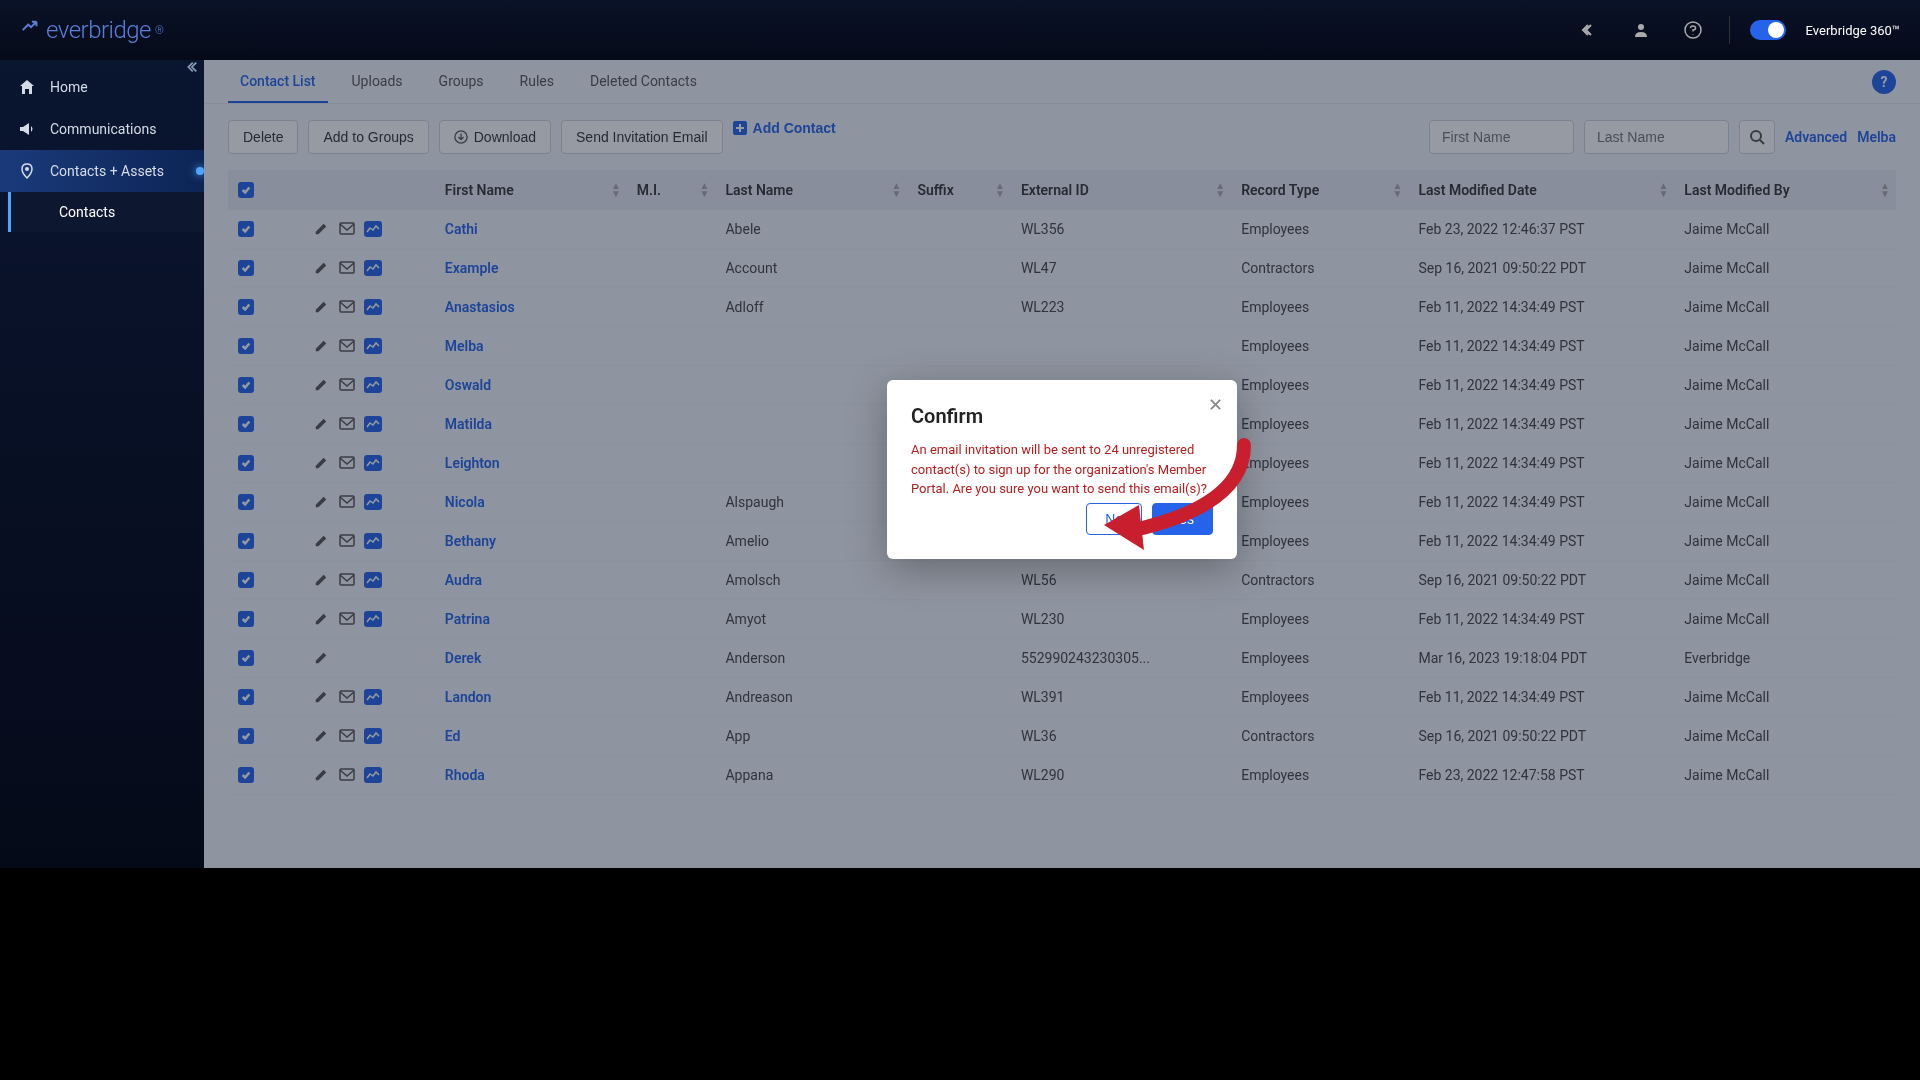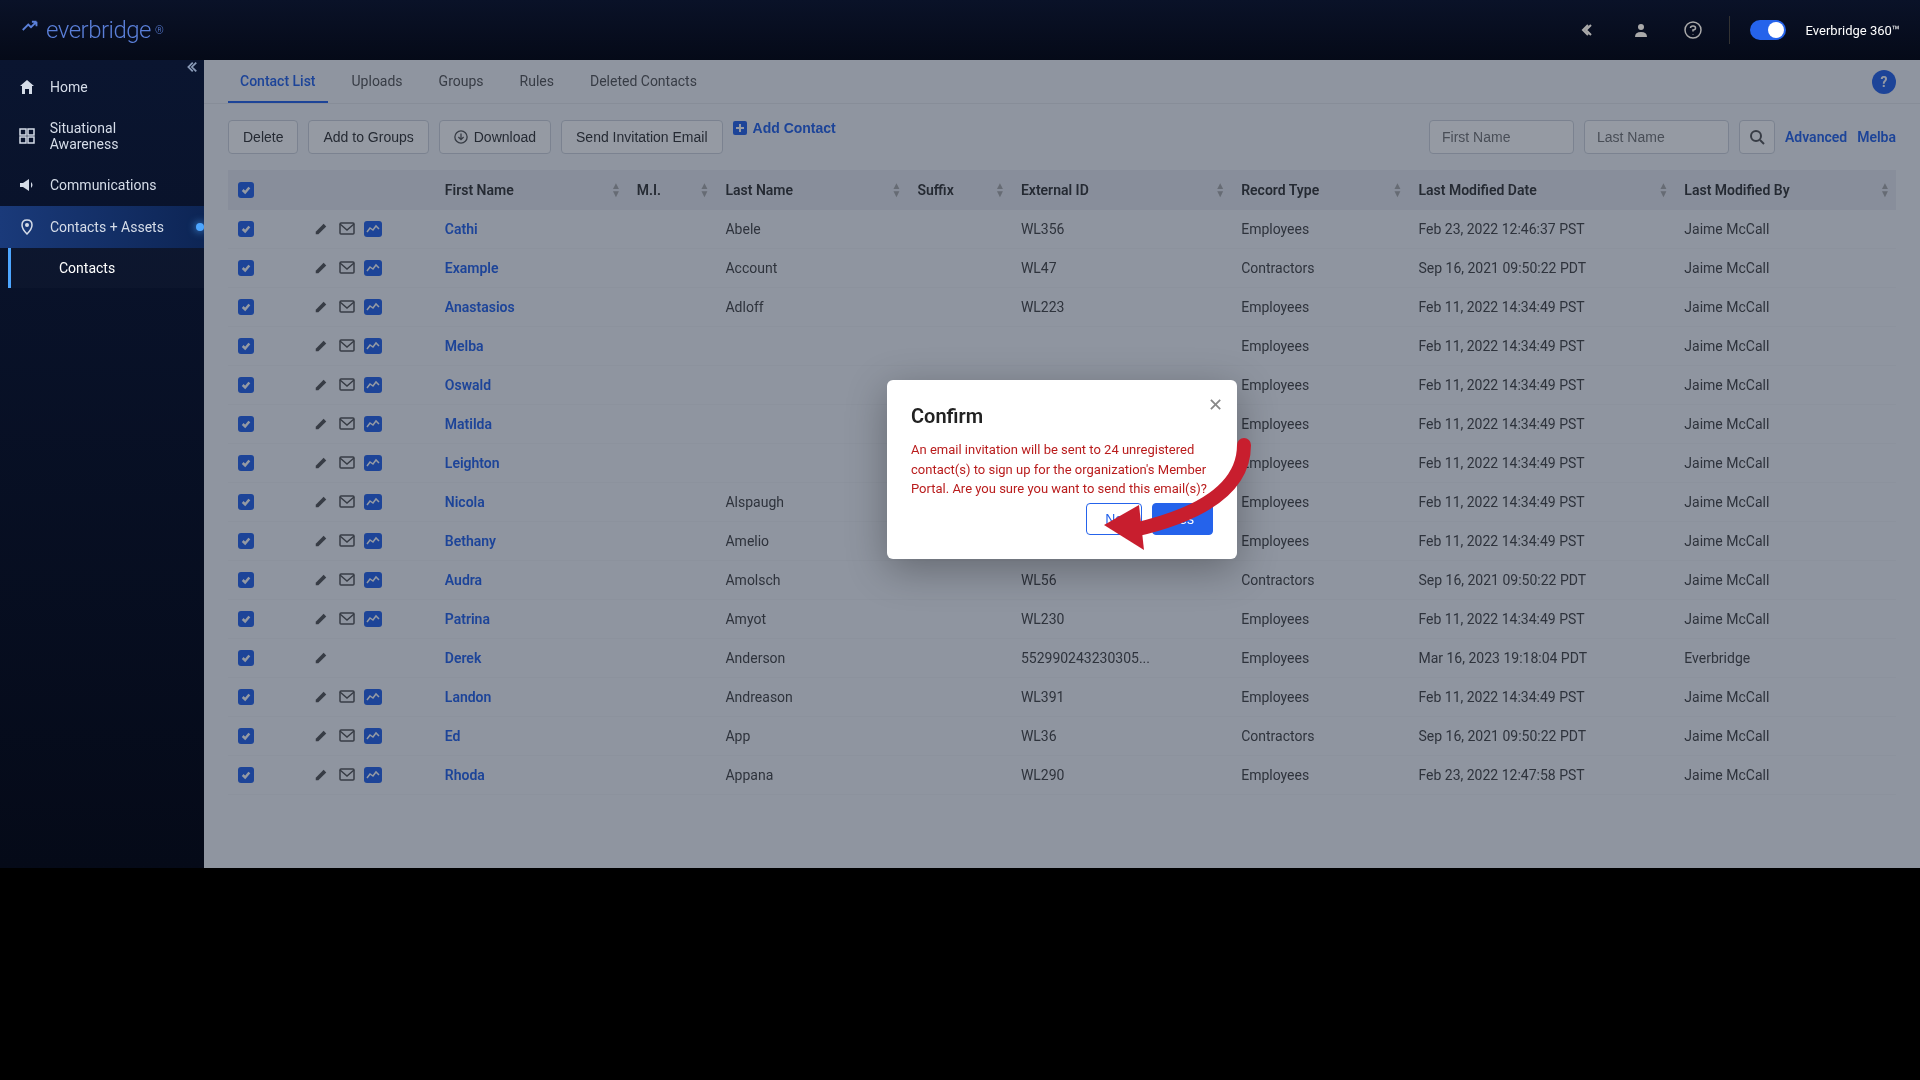--- a/index.html
+++ b/index.html
@@ -110,31 +110,20 @@
           <div class="nav-item">
             <span class="nav-icon">
               <svg width="16" height="16" viewBox="0 0 16 16" fill="currentColor">
                 <path d="M8 1 L15 7 L13 7 L13 15 L10 15 L10 10 L6 10 L6 15 L3 15 L3 7 L1 7 Z"></path>
               </svg>
             </span>
             <span>Home</span>
           </div>
           <div class="nav-item">
             <span class="nav-icon">
-              <svg width="16" height="16" viewBox="0 0 16 16" fill="none" stroke="currentColor" stroke-width="1.5">
-                <rect x="1" y="1" width="6" height="6"></rect>
-                <rect x="9" y="1" width="6" height="6"></rect>
-                <rect x="1" y="9" width="6" height="6"></rect>
-                <rect x="9" y="9" width="6" height="6"></rect>
-              </svg>
-            </span>
-            <span>Situational Awareness</span>
-          </div>
-          <div class="nav-item">
-            <span class="nav-icon">
               <svg width="16" height="16" viewBox="0 0 16 16" fill="currentColor">
                 <path d="M1 6 L1 10 L4 10 L10 14 L10 2 L4 6 Z M12 5 Q15 8 12 11"></path>
               </svg>
             </span>
             <span>Communications</span>
           </div>
           <div class="nav-item active">
             <span class="nav-icon">
               <svg width="16" height="16" viewBox="0 0 16 16" fill="currentColor">
                 <path d="M8 1 Q13 1 13 6 Q13 10 8 15 Q3 10 3 6 Q3 1 8 1 Z" fill="none" stroke="currentColor" stroke-width="1.5"></path>

